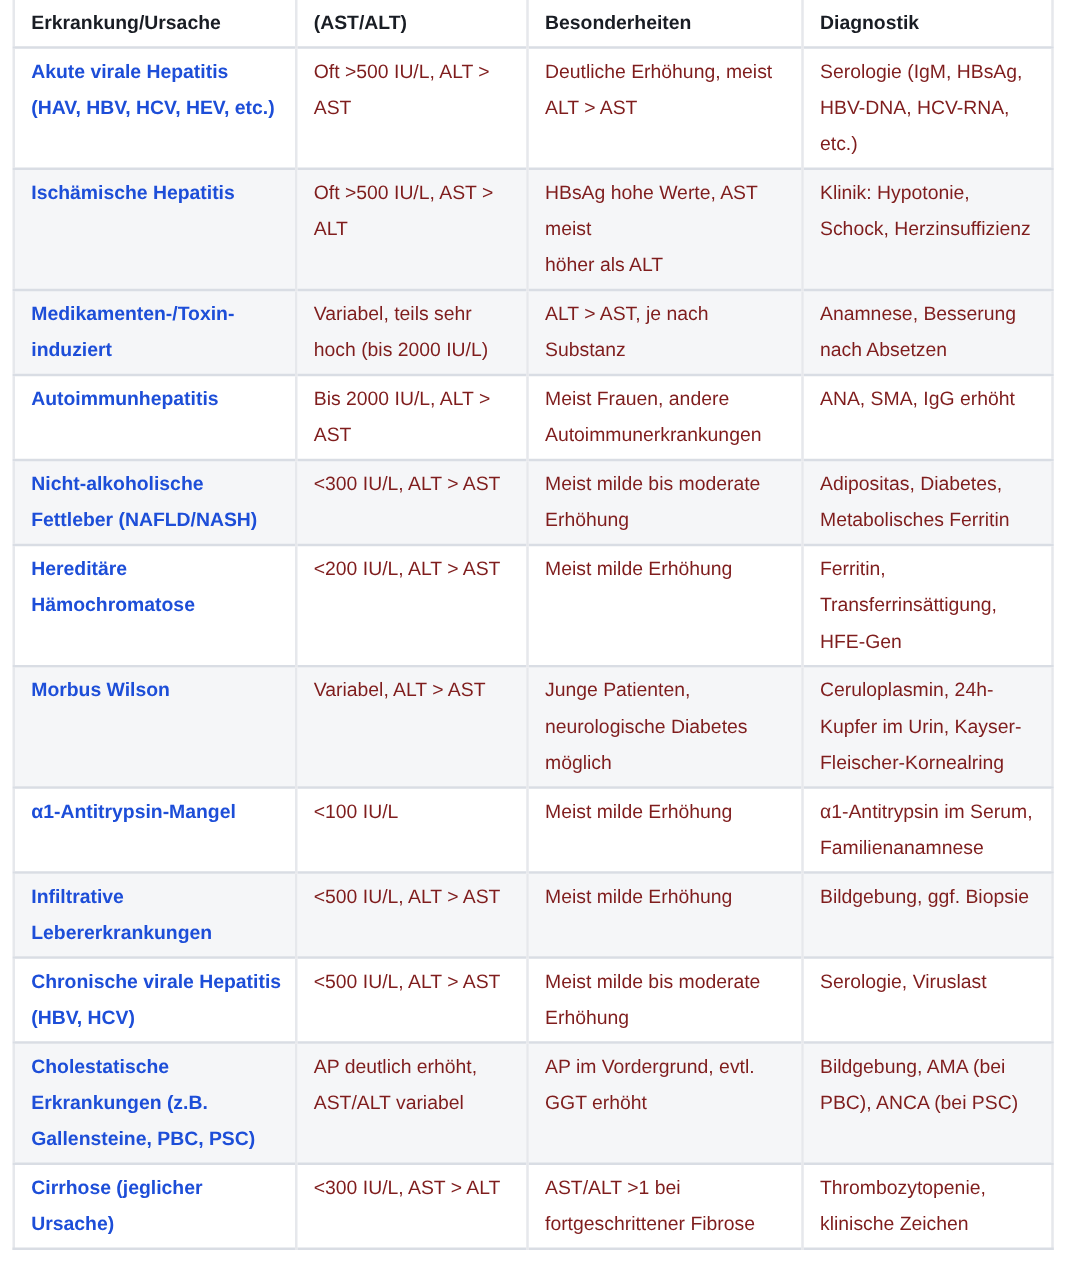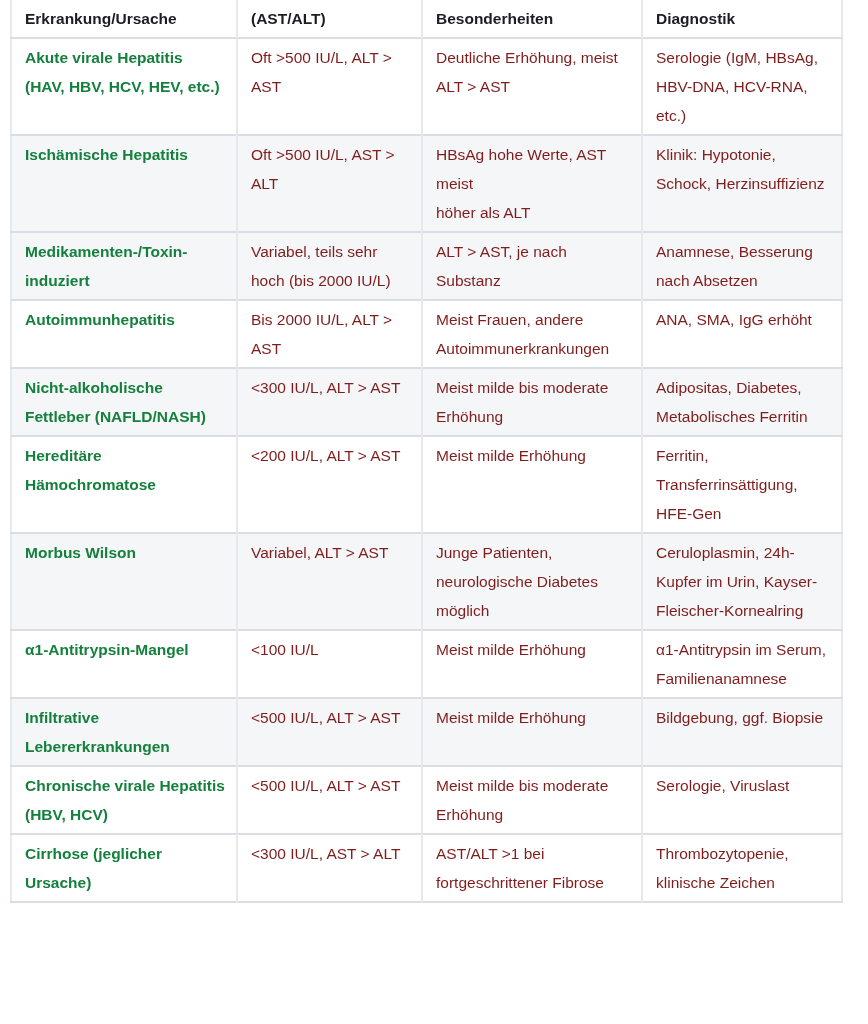--- a/index.html
+++ b/index.html
@@ -52,21 +52,21 @@
     font-weight: 700;
     color: #191d24;
   }
   .th-cut-line { font-weight: 700; color: #191d24; height: 29px; }
 
   td {
     color: #7f1d1d;
     font-weight: 400;
     white-space: pre-line;
   }
-  td:first-child { font-weight: 700; color: #15803d; }
+  td:first-child { font-weight: 700; color: #1d4ed8; }
 
   .scroll-blob {
     position: absolute;
     left: 405px;
     top: 1016px;
     width: 26px;
     height: 26px;
     border-radius: 50%;
     background: #d8d8d8;
     cursor: pointer;
@@ -187,20 +187,31 @@
             <td>Bildgebung, ggf. Biopsie</td>
           </tr>
           <tr>
             <td>Chronische virale Hepatitis
 (HBV, HCV)</td>
             <td>&lt;500 IU/L, ALT &gt; AST</td>
             <td>Meist milde bis moderate
 Erhöhung</td>
             <td>Serologie, Viruslast</td>
           </tr>
+          <tr class="stripe">
+            <td>Cholestatische
+Erkrankungen (z.B.
+Gallensteine, PBC, PSC)</td>
+            <td>AP deutlich erhöht,
+AST/ALT variabel</td>
+            <td>AP im Vordergrund, evtl.
+GGT erhöht</td>
+            <td>Bildgebung, AMA (bei
+PBC), ANCA (bei PSC)</td>
+          </tr>
           <tr>
             <td>Cirrhose (jeglicher
 Ursache)</td>
             <td>&lt;300 IU/L, AST &gt; ALT</td>
             <td>AST/ALT &gt;1 bei
 fortgeschrittener Fibrose</td>
             <td>Thrombozytopenie,
 klinische Zeichen</td>
           </tr>
         </tbody>

